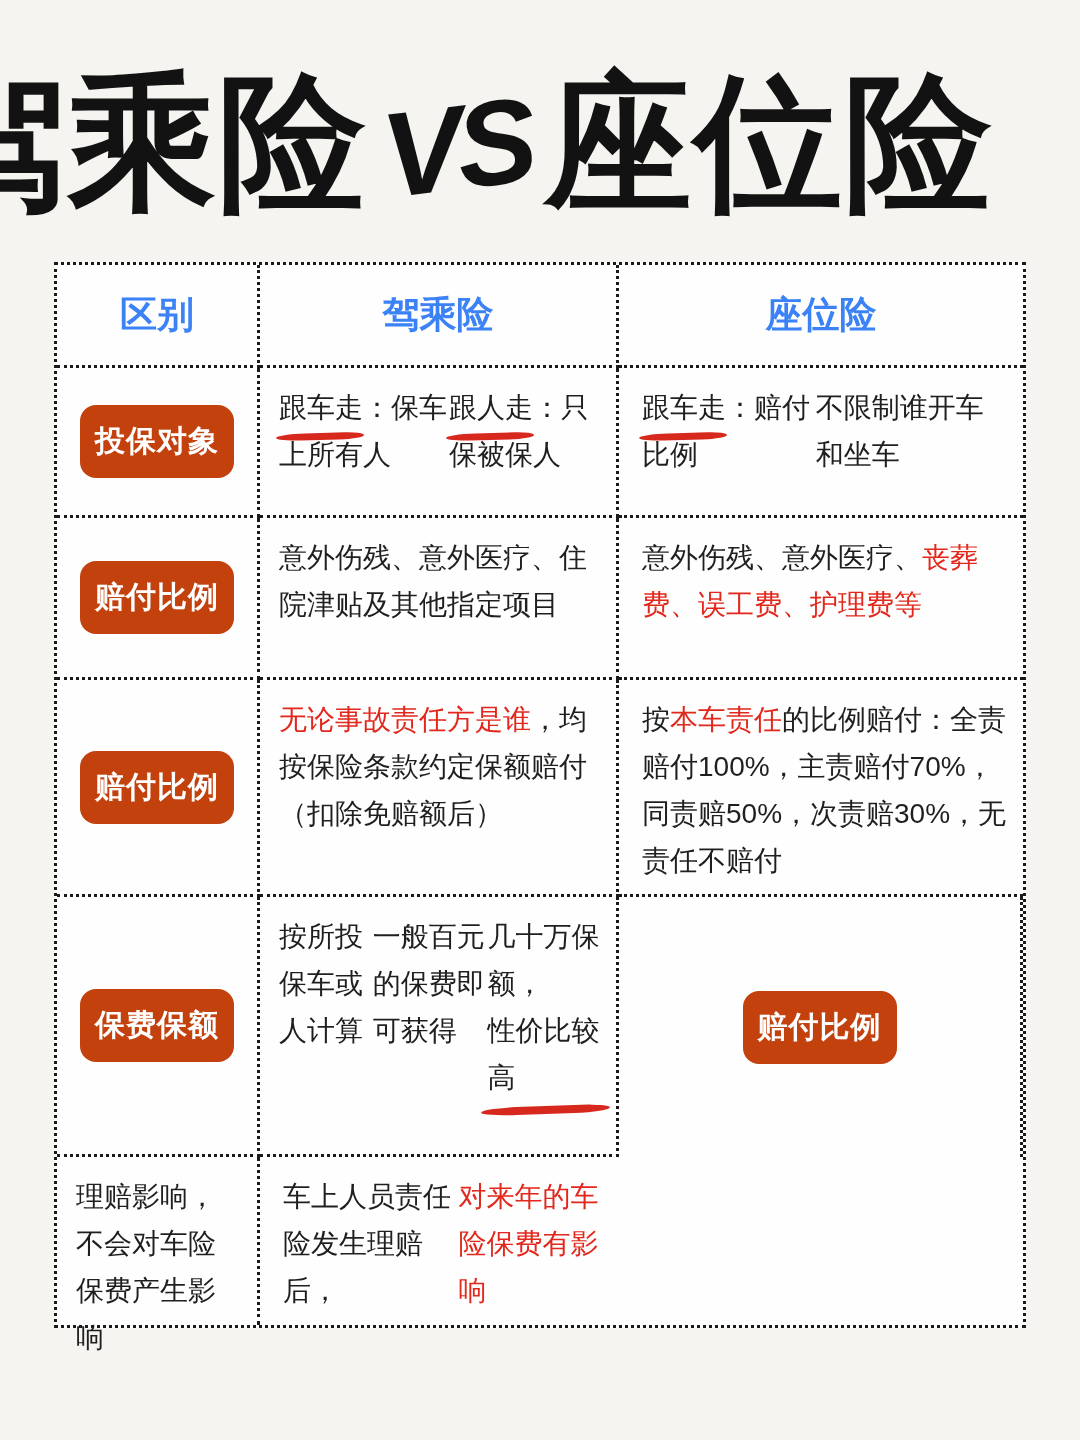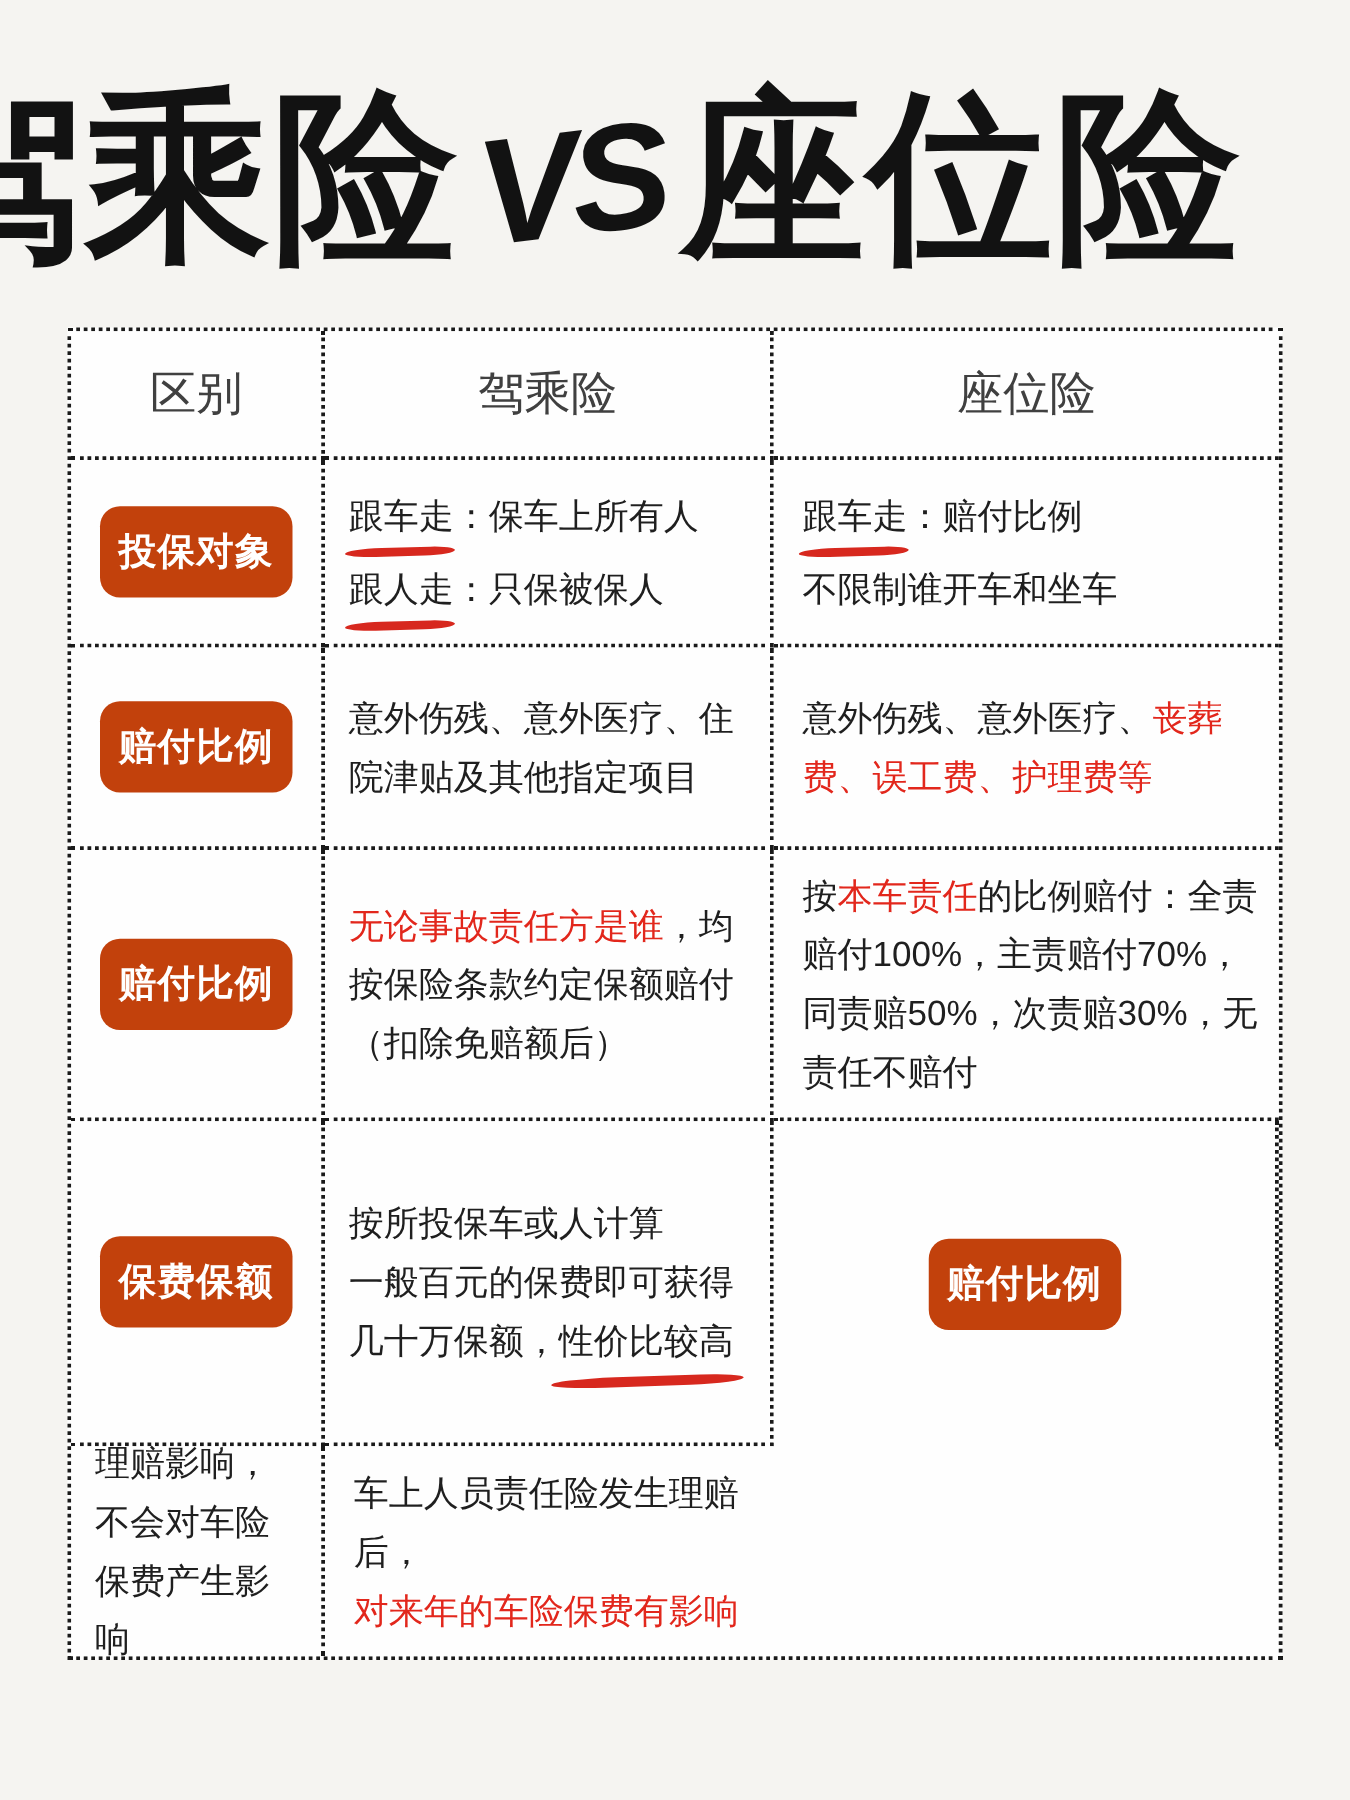--- a/index.html
+++ b/index.html
@@ -39,33 +39,33 @@
   .cell {
     border-right: 3px dotted #1a1a1a;
     border-bottom: 3px dotted #1a1a1a;
     background: #fefefe;
   }
   .cell.last-col { border-right: none; }
   .cell.last-row { border-bottom: none; }
 
   .head {
     display: flex; align-items: center; justify-content: center;
-    font-size: 37px; font-weight: 400; color: #404040;
+    font-size: 37px; font-weight: 700; color: #3b82f6;
   }
 
   .badge-cell { display: flex; align-items: center; justify-content: center; }
   .badge {
     background: #c2410c; color: #ffffff;
     font-size: 30px; font-weight: 800;
     padding: 16px 15px; border-radius: 16px;
     letter-spacing: 1px; white-space: nowrap;
   }
 
   .body-cell {
-    display: flex; flex-direction: column; justify-content: center;
+    display: flex; flex-direction: row; justify-content: center;
     font-size: 28px; line-height: 47px;
     padding: 16px 14px 16px 19px;
   }
   .col3.body-cell { padding-left: 23px; padding-right: 12px; }
   .line { text-align: left; }
   .gap { margin-bottom: 12px; }
 
   .red { color: #e2271c; }
 
   

